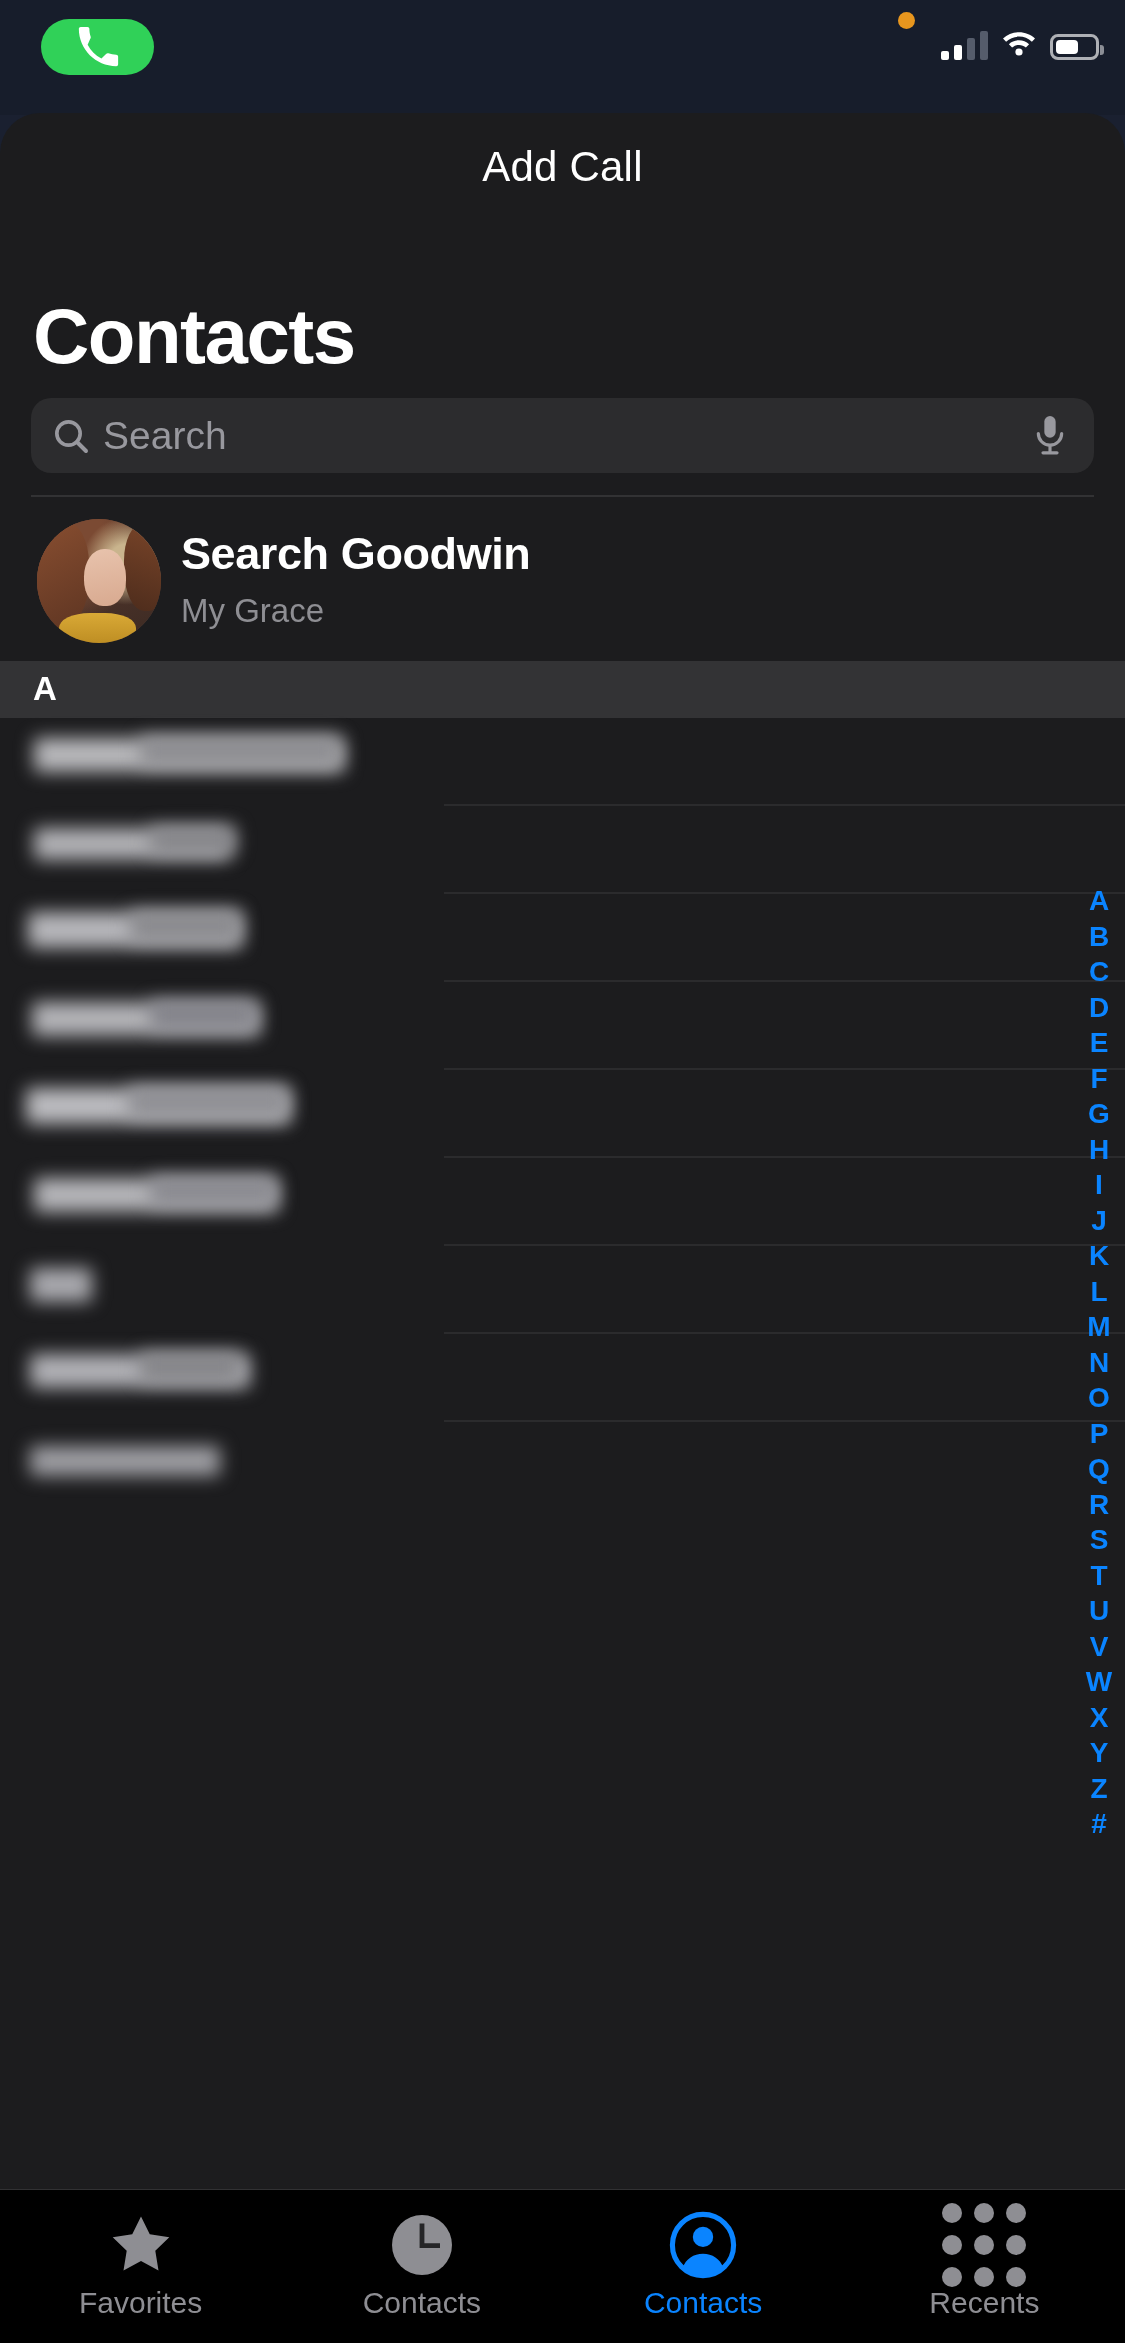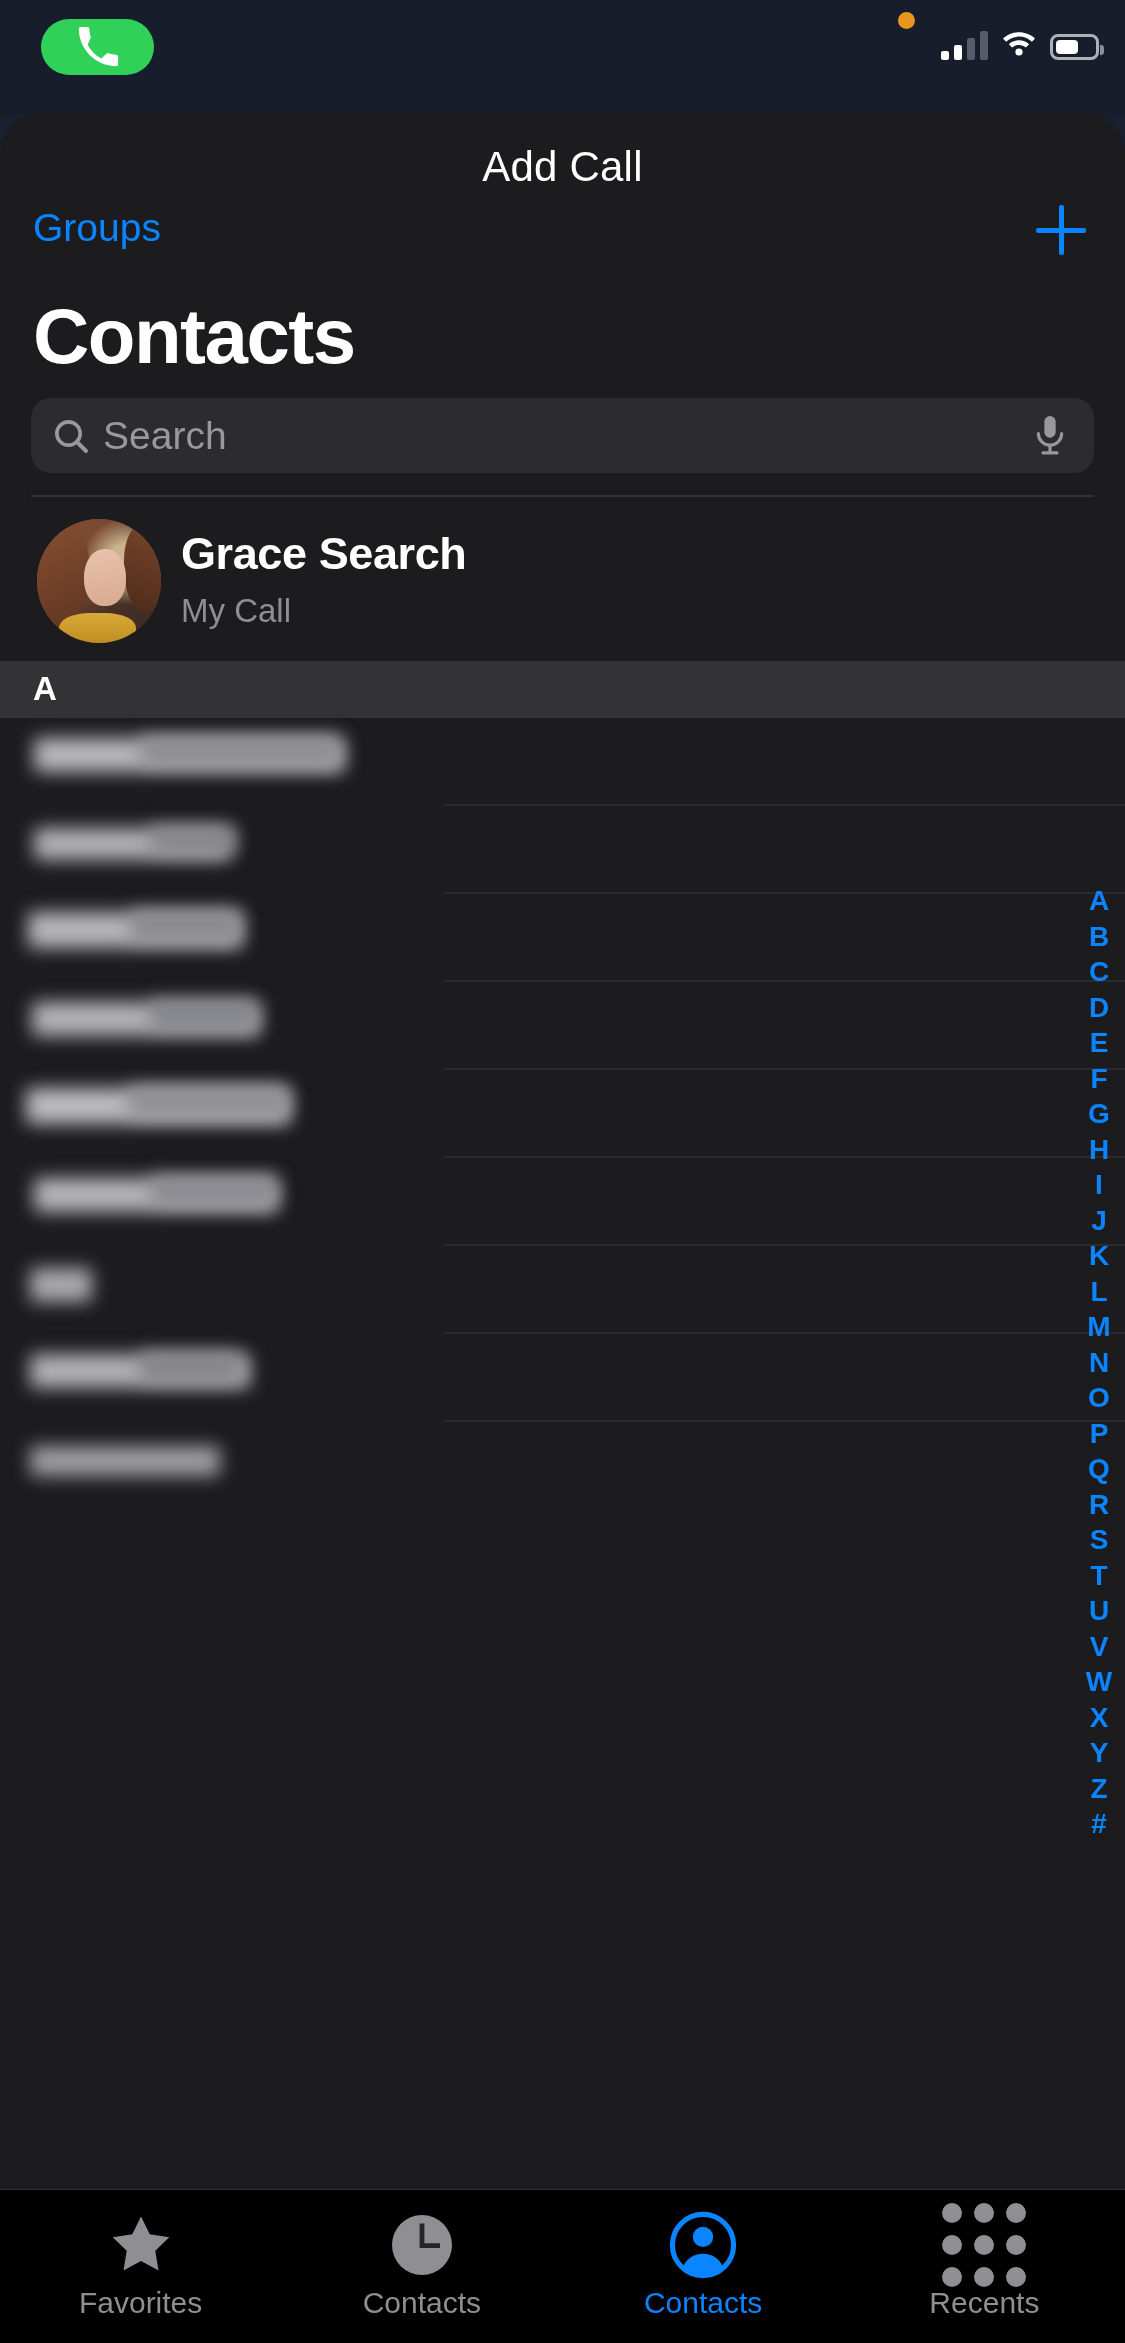--- a/index.html
+++ b/index.html
@@ -389,27 +389,20 @@
       <div class="battery">
         <div class="fill"></div>
       </div>
     </div>
   </div>
 
   <div class="sheet">
 
     <div class="nav-title">Add Call</div>
 
-    <div class="toolbar-row">
-      <div class="groups-link">Groups</div>
-      <div class="plus-btn">
-        <div class="h"></div>
-        <div class="v"></div>
-      </div>
-    </div>
 
     <div class="big-title">Contacts</div>
 
     <div class="search-bar">
       <span class="search-icon">
         <svg viewBox="0 0 24 24" width="40" height="40">
           <circle cx="10.5" cy="10.5" r="7" fill="none" stroke="#98989e" stroke-width="2.2"></circle>
           <line x1="15.6" y1="15.6" x2="21" y2="21" stroke="#98989e" stroke-width="2.4" stroke-linecap="round"></line>
         </svg>
       </span>
@@ -427,22 +420,22 @@
     <div class="divider-top"></div>
 
     <div class="mycard">
       <div class="avatar">
         <div class="a-bg"></div>
         <div class="hair-l"></div>
         <div class="hair-r"></div>
         <div class="face"></div>
         <div class="shirt"></div>
       </div>
-      <div class="mc-name">Grace Search</div>
-      <div class="mc-sub">My Call</div>
+      <div class="mc-name">Search Goodwin</div>
+      <div class="mc-sub">My Grace</div>
     </div>
 
     <div class="section-head">
       <span>A</span>
     </div>
 
     <div class="rows">
 
       <div class="crow" style="top:0px;height:88px;">
         <div class="blur" style="left:34px;top:20px;width:310px;height:34px;background:#b9b9bc;"></div>

